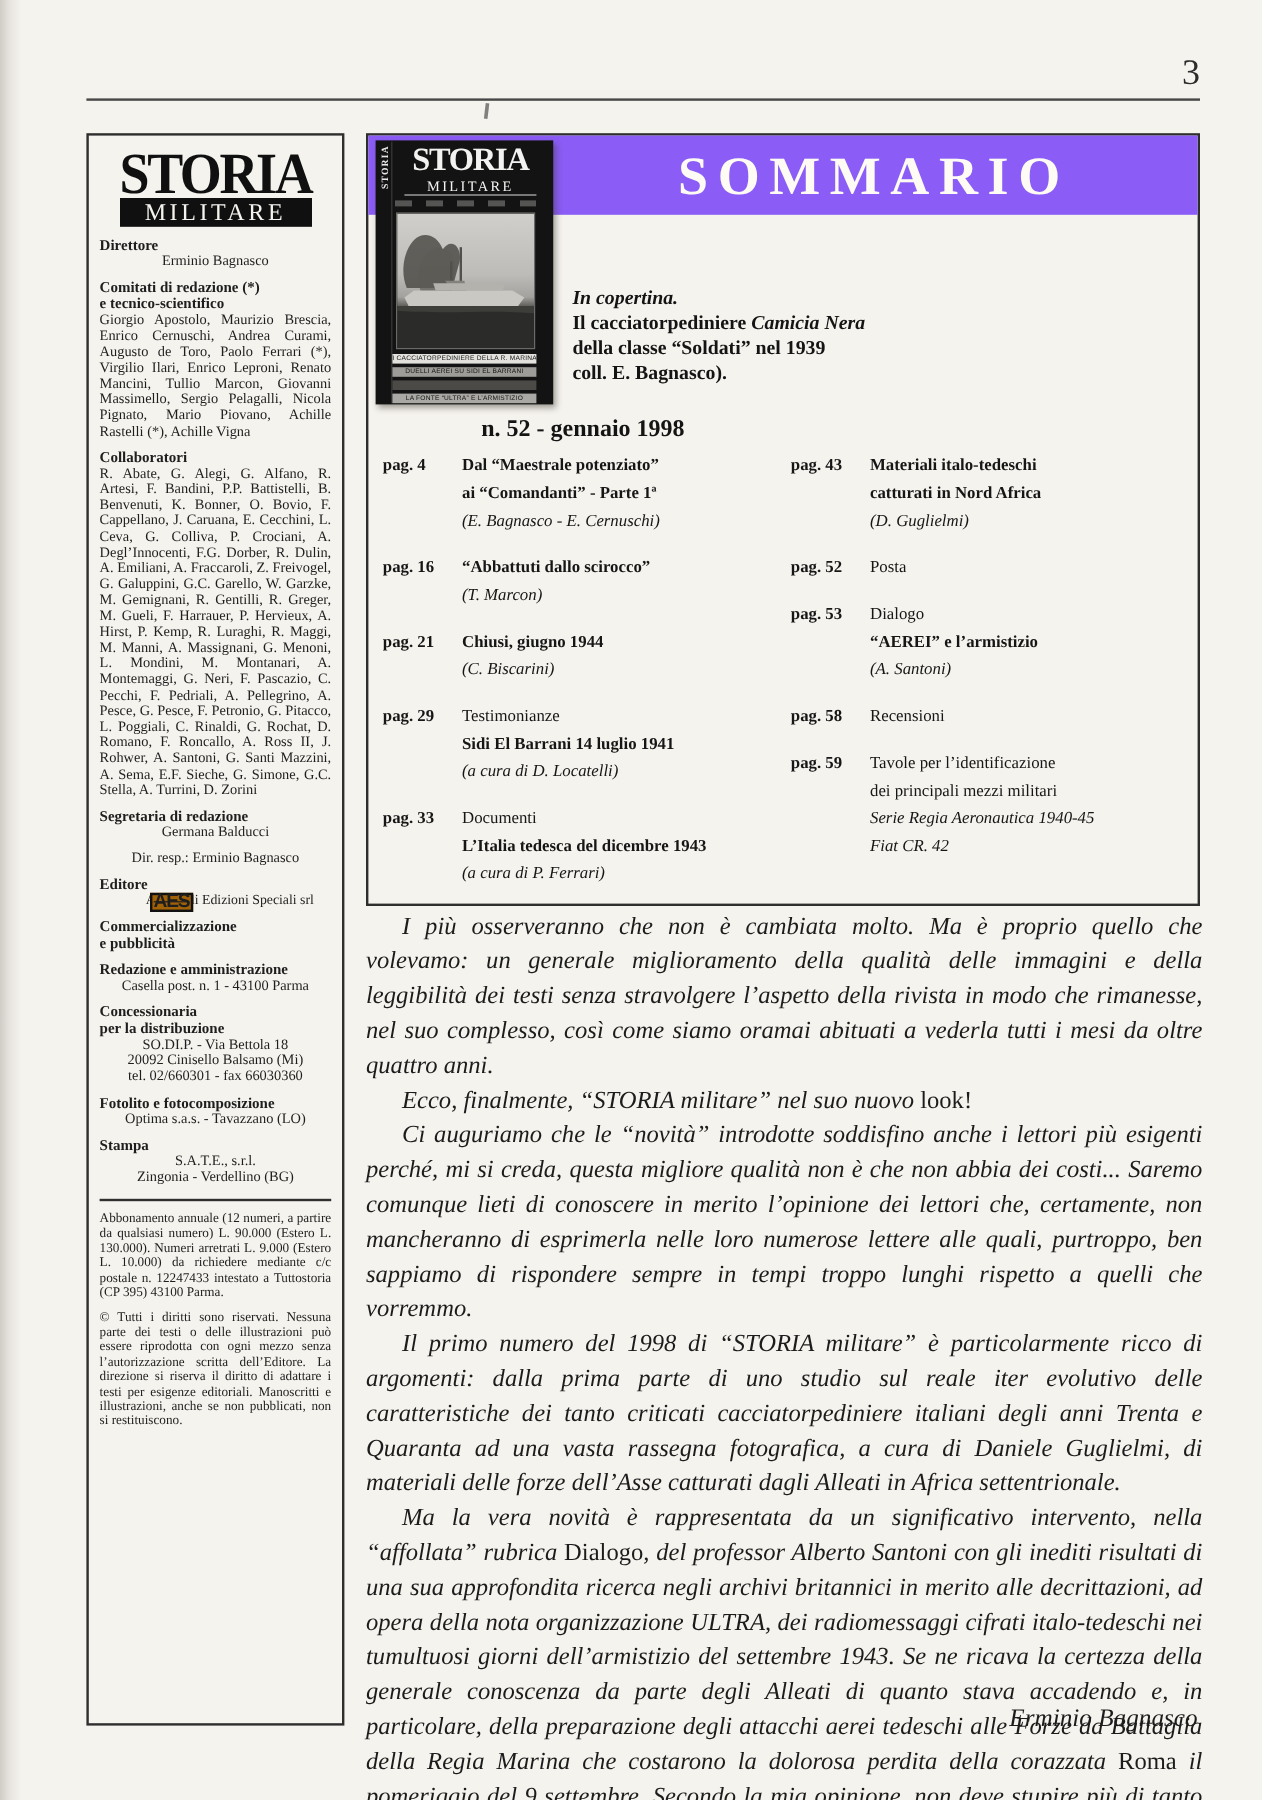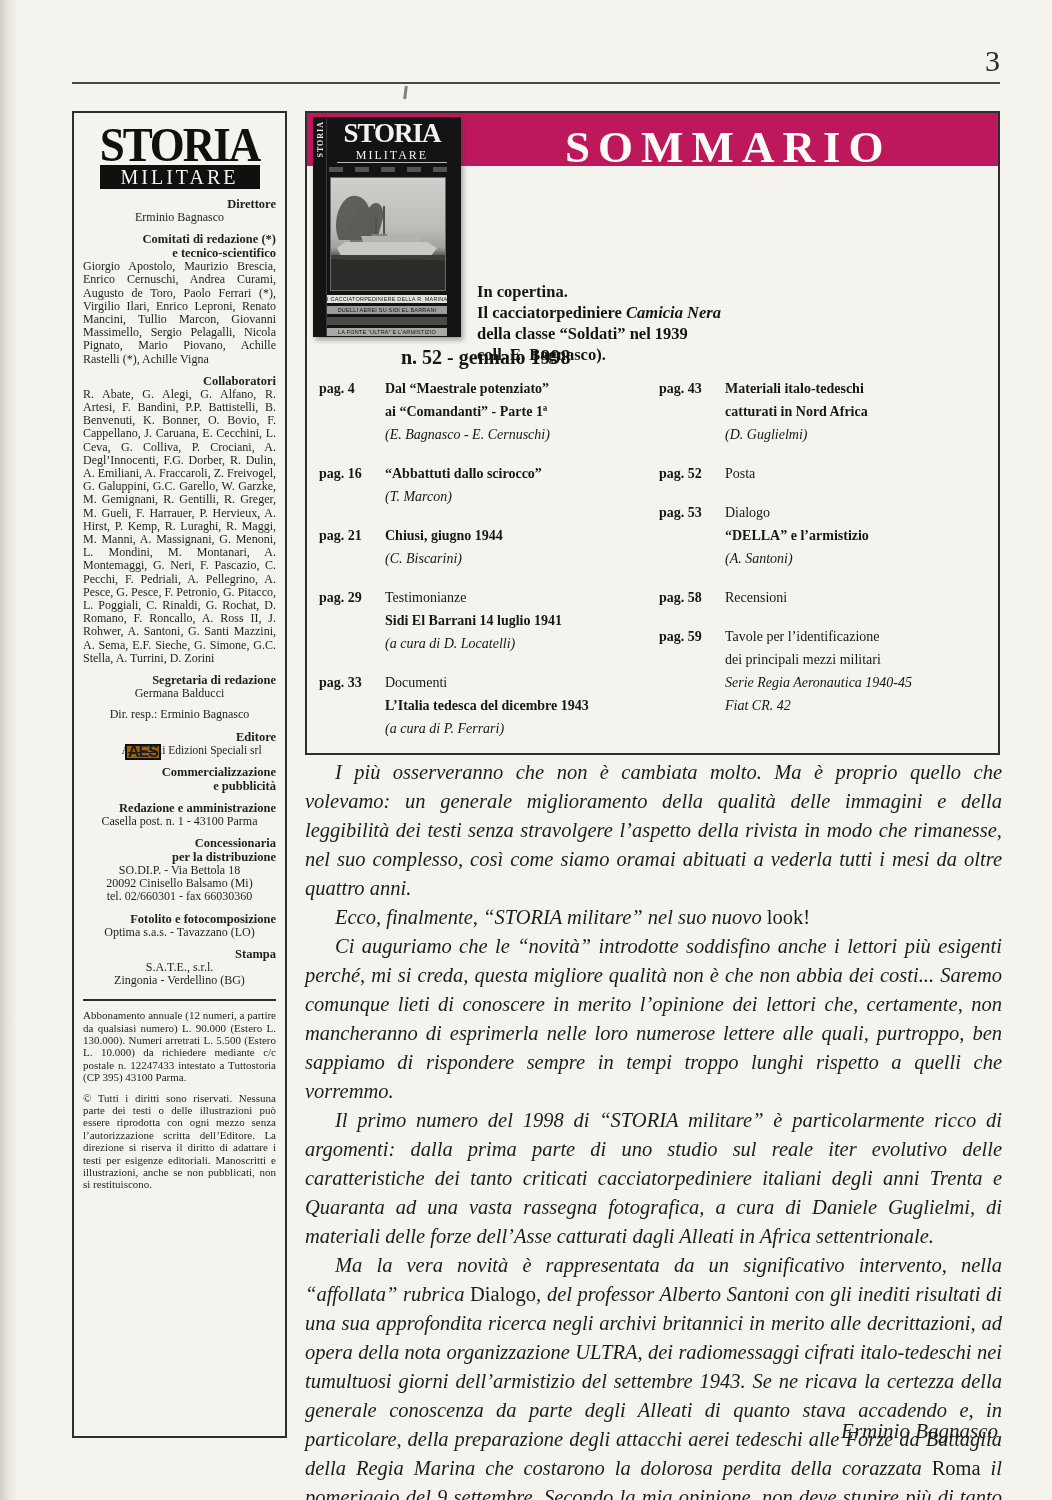--- a/index.html
+++ b/index.html
@@ -13,34 +13,34 @@
 
   
   .sidebar{position:absolute;left:72px;top:111px;width:215px;height:1327px;border:2px solid #2e2e2e;
            box-sizing:border-box;padding:10px 9px 8px;overflow:hidden;font-size:12px;line-height:13.2px;}
   .logo{margin:2px 0 4px;}
   .logo-title{font-weight:bold;font-size:45px;line-height:40px;letter-spacing:-2px;text-align:center;
               color:#101010;transform:scaleY(1.08);}
   .logo-bar{background:#101010;color:#f5f3ee;text-align:center;font-size:20px;line-height:24px;
             letter-spacing:3px;width:160px;margin:0 auto;}
   .sb-block{margin-top:8px;}
-  .sb-head{font-weight:bold;text-align:right;font-size:12.5px;line-height:14px;}
+  .sb-head{font-weight:bold;text-align:left;font-size:12.5px;line-height:14px;}
   .sb-body.center{text-align:center;}
   .sb-body.justify{text-align:justify;}
   .aes-row{position:relative;text-align:center;font-size:11.5px;padding-left:24px;white-space:nowrap;}
   .aes-logo{position:absolute;left:-2px;top:0;border:2px solid #111;font-weight:bold;font-size:16px;
             line-height:10px;padding:1px 1px;letter-spacing:-1px;background:#a16207;
             text-decoration:line-through;font-family:"Liberation Sans",sans-serif;margin-left:44px;}
   .sb-rule{height:2px;background:#2e2e2e;margin:12px 0 4px;}
   .sb-fine{font-size:11px;line-height:12.4px;text-align:justify;margin-top:8px;}
 
   
   .sommario-box{position:absolute;left:305px;top:111px;width:695px;height:644px;border:2px solid #2e2e2e;
                 box-sizing:border-box;}
-  .band{position:absolute;left:0;top:0;width:100%;height:53px;background:#be185d;}
+  .band{position:absolute;left:0;top:0;width:100%;height:66px;background:#8b5cf6;}
   .band-title{position:absolute;left:258px;top:8px;font-weight:bold;font-size:45px;letter-spacing:8px;
               color:#fdfbf4;}
   
   .cover{position:absolute;left:6px;top:4px;width:148px;height:220px;background:#131313;
          box-shadow:2px 3px 5px rgba(60,55,45,.45);}
   .cover-spine{position:absolute;left:1px;top:1px;bottom:1px;width:12px;border-right:1px solid #3a3a3a;}
   .cover-spine span{display:block;margin:3px auto 0;writing-mode:vertical-rl;transform:rotate(180deg);
          color:#e8e8e8;font-weight:bold;font-size:8px;letter-spacing:1px;}
   .cover-title{position:absolute;left:14px;top:2px;width:130px;text-align:center;color:#f2f2f0;
          font-weight:bold;font-size:27px;line-height:29px;letter-spacing:-1px;}
@@ -52,21 +52,21 @@
          background:linear-gradient(#d0cfcb 0%,#bdbcb8 45%,#a3a29e 62%,#55544f 70%,#2e2e2c 100%);}
   .cover-banners{position:absolute;left:14px;top:178px;width:120px;display:flex;flex-direction:column;gap:3px;}
   .banner{height:8px;font-size:5.5px;line-height:8px;text-align:center;letter-spacing:.2px;
           font-family:"Liberation Sans",sans-serif;white-space:nowrap;overflow:hidden;}
   .banner.b0{background:#e2e1dd;color:#1a1a1a;}
   .banner.b1{background:#9d9c98;color:#141414;}
   .banner.b2{background:#4b4a47;color:#5e5d59;}
   .banner.b3{background:#a9a8a4;color:#141414;}
 
   .copertina{position:absolute;left:170px;top:124px;width:340px;font-size:16.5px;line-height:21px;color:#141414;}
-  .copertina-label{font-weight:bold;margin-top:44px;}
+  .copertina-label{font-weight:bold;font-style:italic;}
   .issue{position:absolute;left:94px;top:233px;font-weight:bold;font-size:20px;color:#141414;}
 
   .toc{position:absolute;left:12px;top:264px;display:flex;}
   .toc-col.left{width:340px;}
   .toc-col.right{width:330px;}
   .toc-entry{display:flex;margin-bottom:16px;font-size:14px;line-height:23px;color:#161616;}
   .toc-page{width:66px;font-weight:bold;flex:none;}
   .toc-lines{white-space:nowrap;}
 
   .seg-i{font-style:italic;}
@@ -158,21 +158,21 @@
         <div class="sb-block">
           <div class="sb-head">Stampa</div>
           <div class="sb-body center">
             <div>S.A.T.E., s.r.l.</div>
             <div>Zingonia - Verdellino (BG)</div>
           </div>
         </div>
       </div>
     <div class="sb-rule"></div>
     <div>
-        <div class="sb-fine">Abbonamento annuale (12 numeri, a partire da qualsiasi numero) L. 90.000 (Estero L. 130.000). Numeri arretrati L. 5.500 (Estero L. 10.000) da richiedere mediante c/c postale n. 12247433 intestato a Tuttostoria (CP 395) 43100 Parma.</div>
+        <div class="sb-fine">Abbonamento annuale (12 numeri, a partire da qualsiasi numero) L. 90.000 (Estero L. 130.000). Numeri arretrati L. 9.000 (Estero L. 10.000) da richiedere mediante c/c postale n. 12247433 intestato a Tuttostoria (CP 395) 43100 Parma.</div>
         <div class="sb-fine">© Tutti i diritti sono riservati. Nessuna parte dei testi o delle illustrazioni può essere riprodotta con ogni mezzo senza l’autorizzazione scritta dell’Editore. La direzione si riserva il diritto di adattare i testi per esigenze editoriali. Manoscritti e illustrazioni, anche se non pubblicati, non si restituiscono.</div>
       </div>
   </div>
 
   <div class="sommario-box">
     <div class="band">
       <div class="band-title">SOMMARIO</div>
     </div>
 
     <div class="cover">
@@ -267,21 +267,21 @@
           <div class="toc-entry">
             <div class="toc-page">pag. 52</div>
             <div class="toc-lines">
               <div class="seg-r">Posta</div>
             </div>
           </div>
           <div class="toc-entry">
             <div class="toc-page">pag. 53</div>
             <div class="toc-lines">
               <div class="seg-r">Dialogo</div>
-              <div class="seg-b">“DELLA” e l’armistizio</div>
+              <div class="seg-b">“AEREI” e l’armistizio</div>
               <div class="seg-i">(A. Santoni)</div>
             </div>
           </div>
           <div class="toc-entry">
             <div class="toc-page">pag. 58</div>
             <div class="toc-lines">
               <div class="seg-r">Recensioni</div>
             </div>
           </div>
           <div class="toc-entry">

